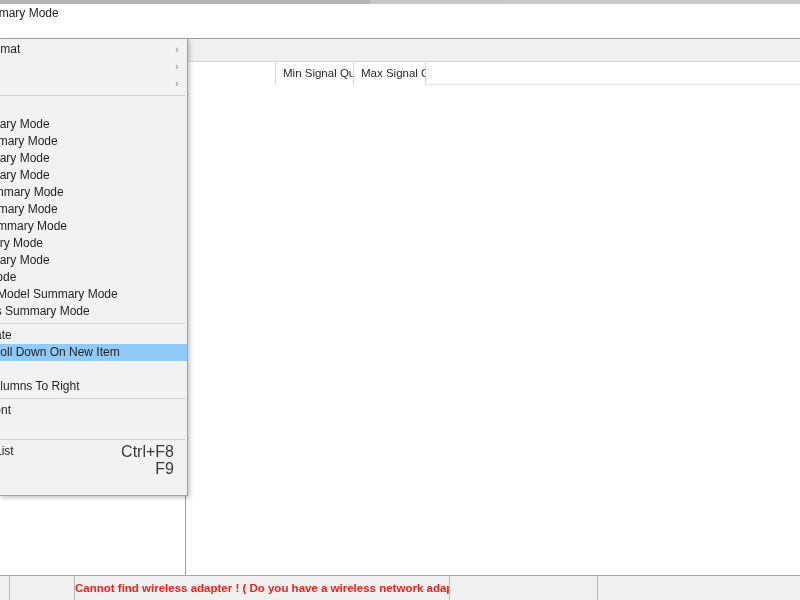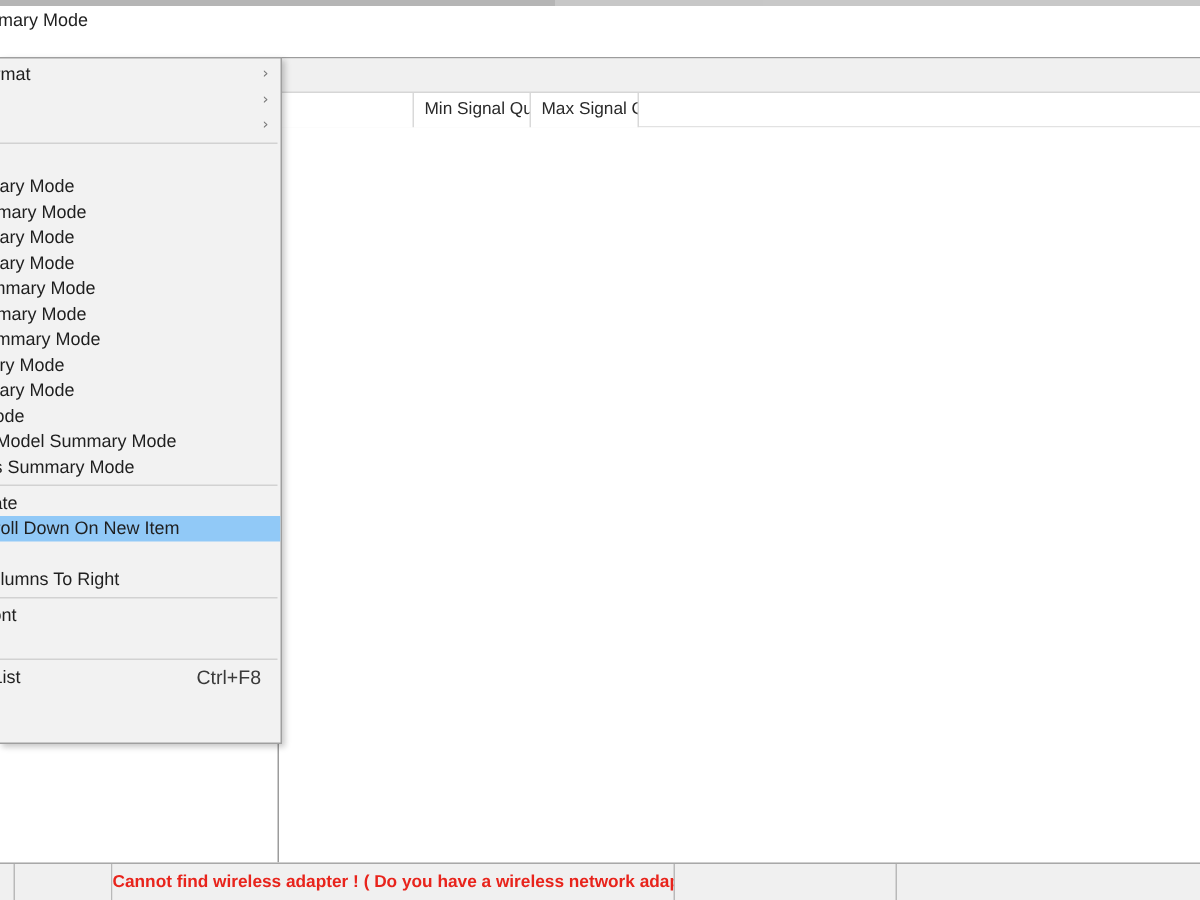--- a/index.html
+++ b/index.html
@@ -122,21 +122,21 @@
     white-space: nowrap;
   }
   .menu-item.selected {
     background: #91c9f7;
   }
   .menu-item .mi-accel {
     position: absolute;
     right: 13px;
     top: 0;
     line-height: 17px;
-    font-size: 13px;
+    font-size: 16px;
     color: #3a3a3a;
   }
   .menu-item .mi-arrow {
     position: absolute;
     right: 8px;
     top: 0;
     line-height: 17px;
     font-size: 10px;
     color: #7d7d7d;
     font-family: "DejaVu Sans", sans-serif;
@@ -281,20 +281,23 @@
       <div class="menu-sep"></div>
       <div class="menu-item">
         <span class="mi-label">er Font</span>
       </div>
       <div class="menu-item"></div>
       <div class="menu-sep"></div>
       <div class="menu-item">
         <span class="mi-label">ses List</span>
         <span class="mi-accel">Ctrl+F8</span>
       </div>
+      <div class="menu-item">
+        <span class="mi-accel">F9</span>
+      </div>
     </div>
 
   <div class="statusbar">
     <div class="sb-panel p0"></div>
     <div class="sb-panel p1"></div>
     <div class="sb-panel p2">Cannot find wireless adapter !   ( Do you have a wireless network adapter ? )</div>
     <div class="sb-panel p3"></div>
     <div class="sb-panel p4"></div>
   </div>
 

